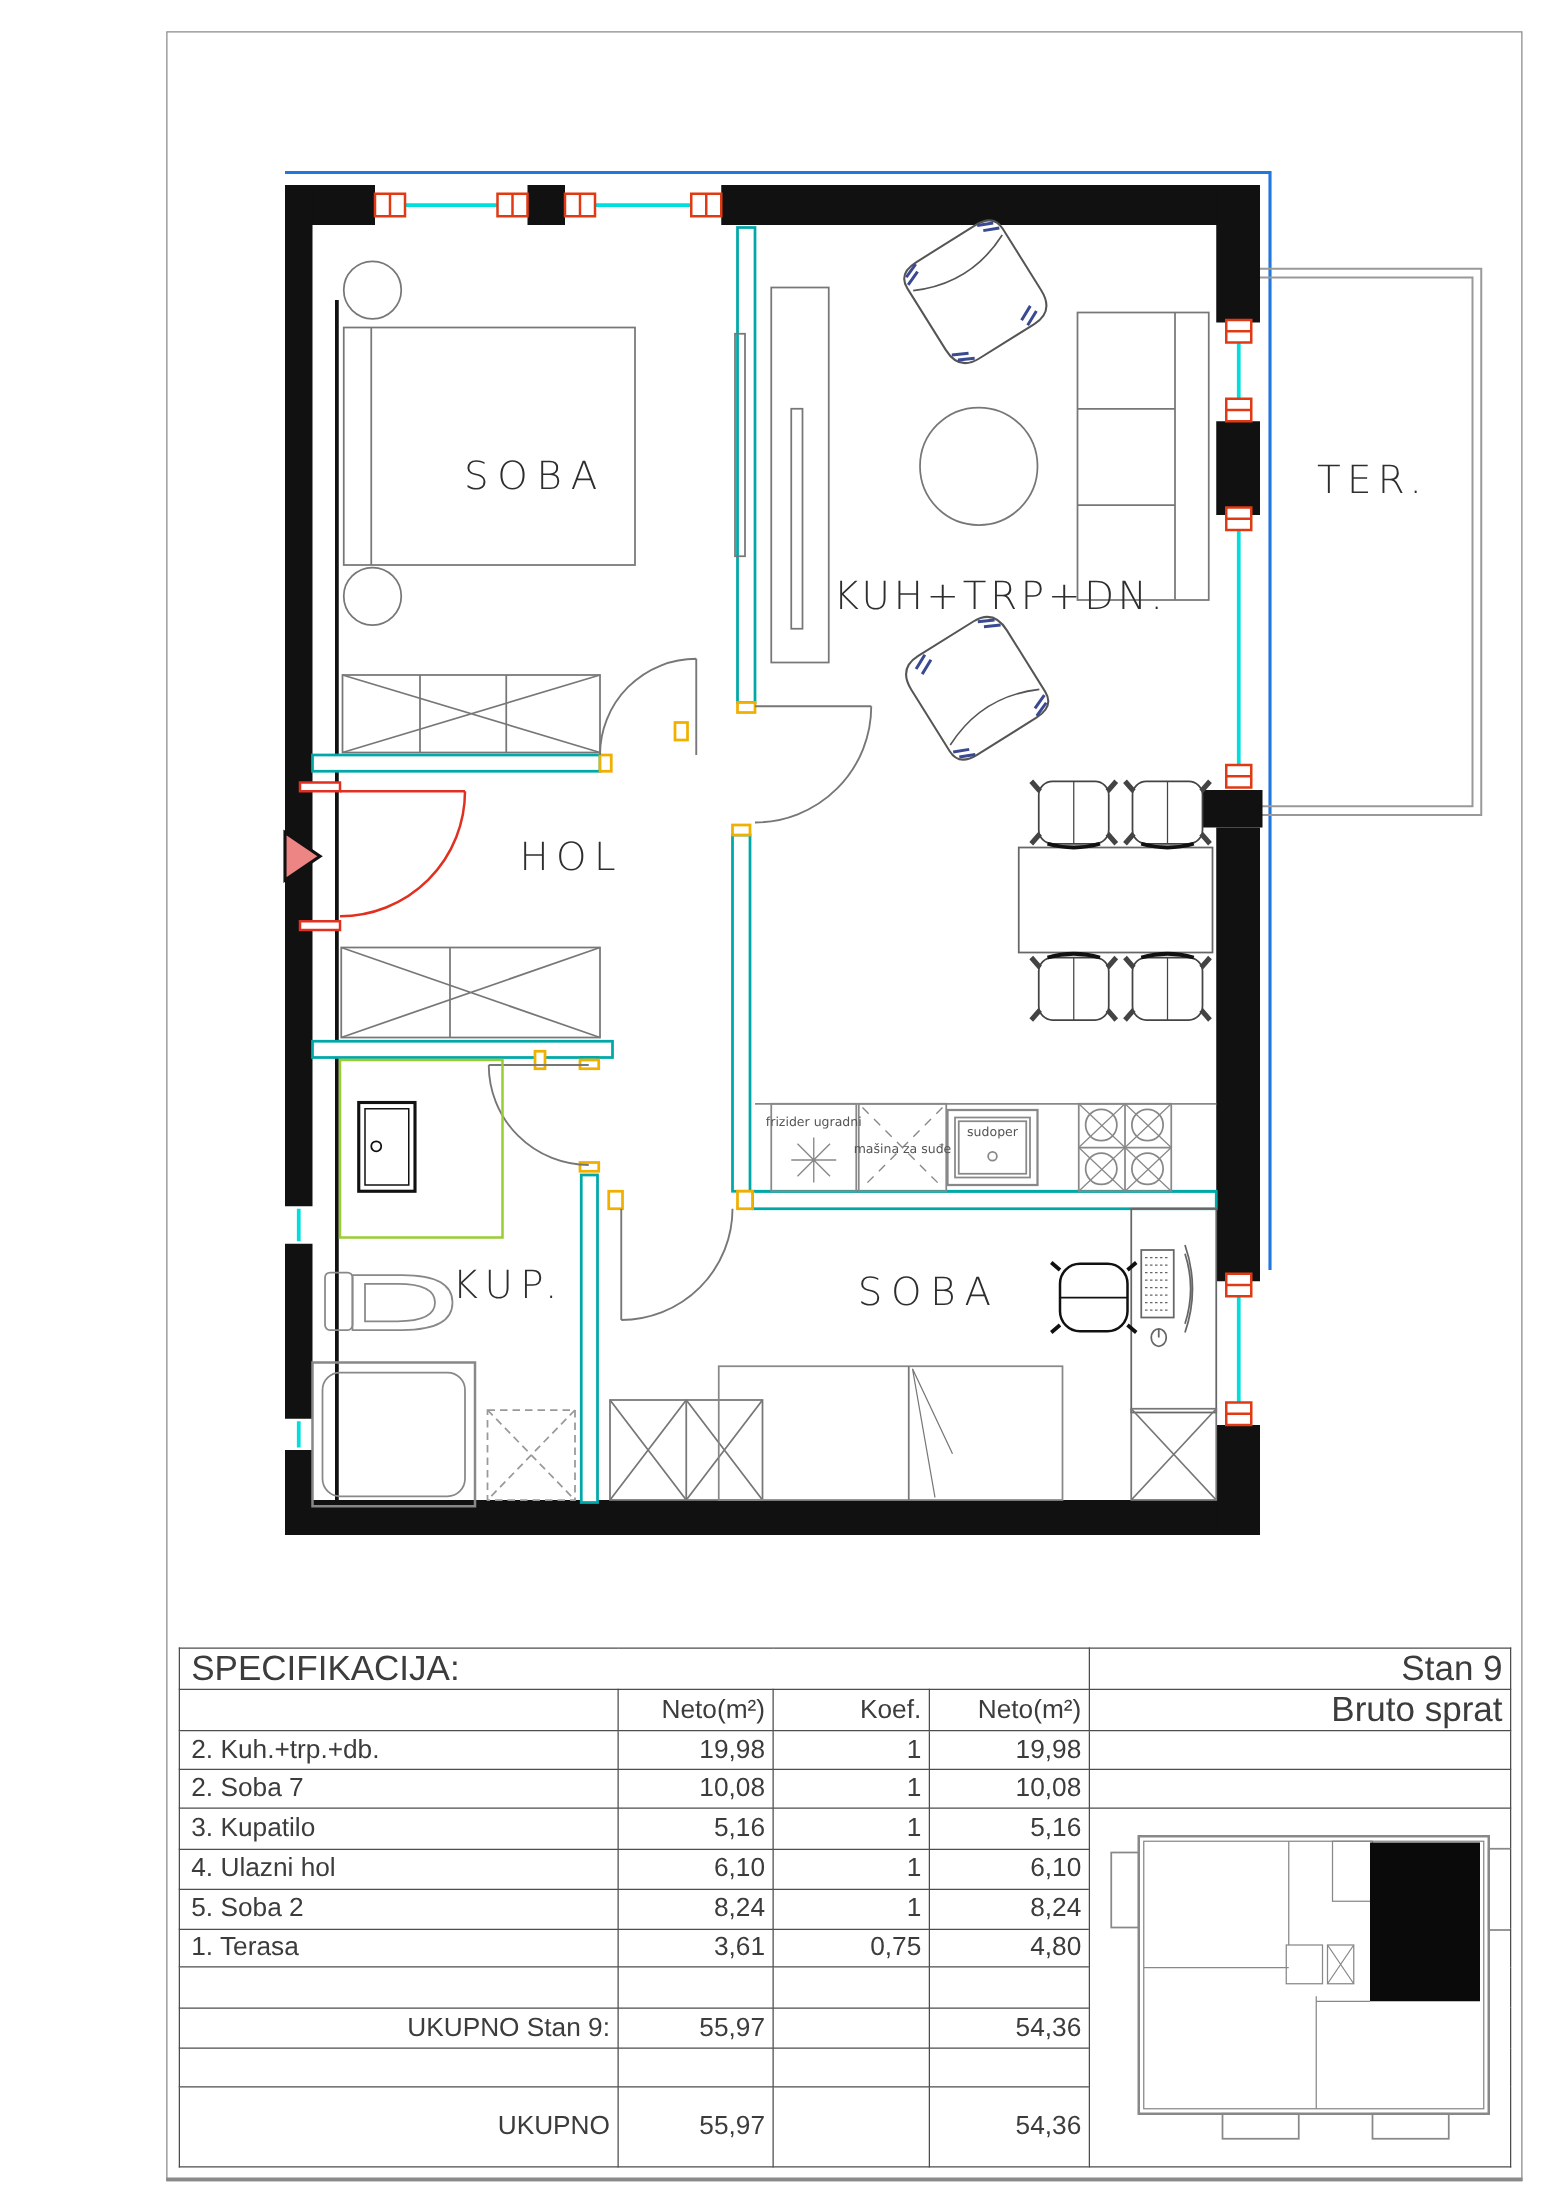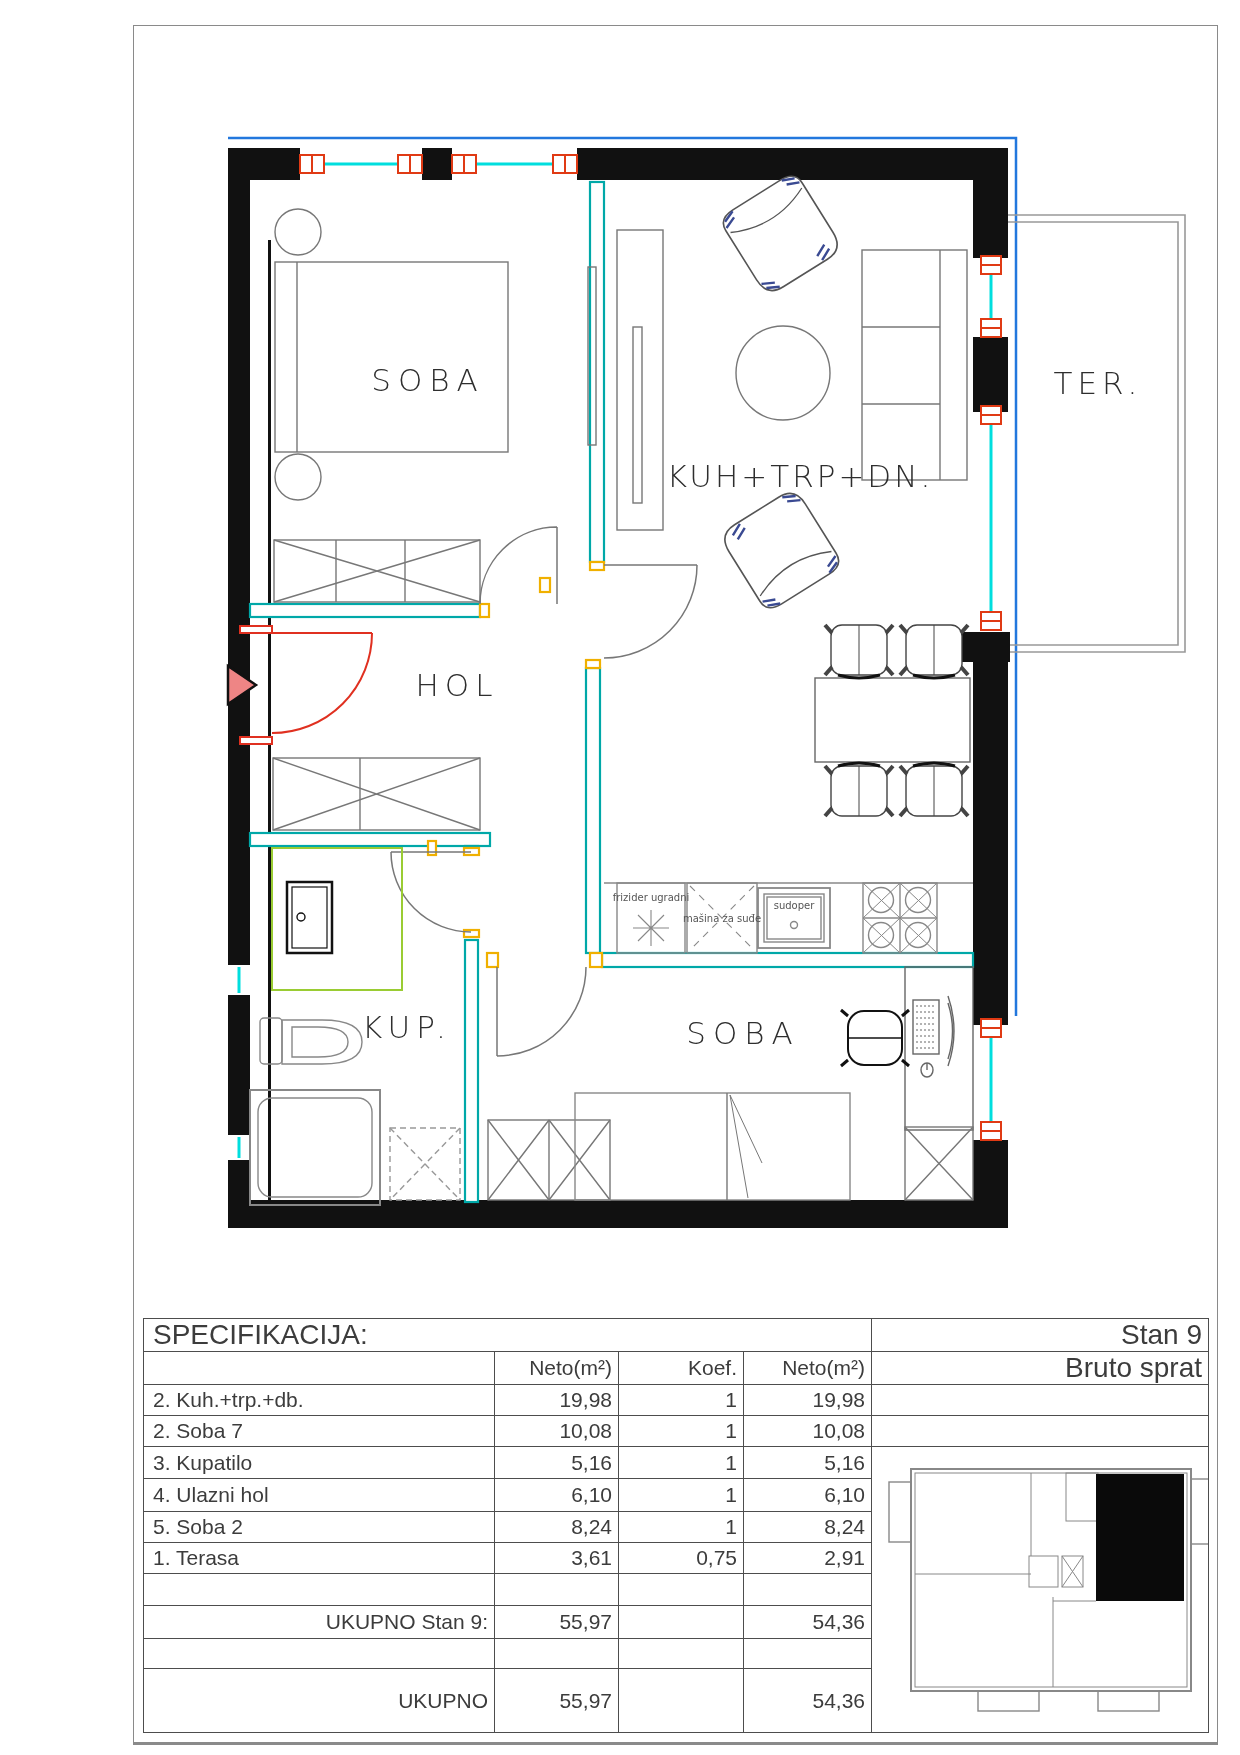--- a/index.html
+++ b/index.html
@@ -338,21 +338,21 @@
     <tr class="h31">
       <td class="left">5. Soba 2</td>
       <td class="center">8,24</td>
       <td class="center">1</td>
       <td class="center">8,24</td>
     </tr>
     <tr class="h30">
       <td class="left">1. Terasa</td>
       <td class="center">3,61</td>
       <td class="center">0,75</td>
-      <td class="center">2,91</td>
+      <td class="center">4,80</td>
     </tr>
     <tr class="h32">
       <td></td>
           <td></td>
       <td></td>
           <td></td>
     </tr>
     <tr class="h32">
       <td class="center">UKUPNO Stan 9:</td>
       <td class="center">55,97</td>

